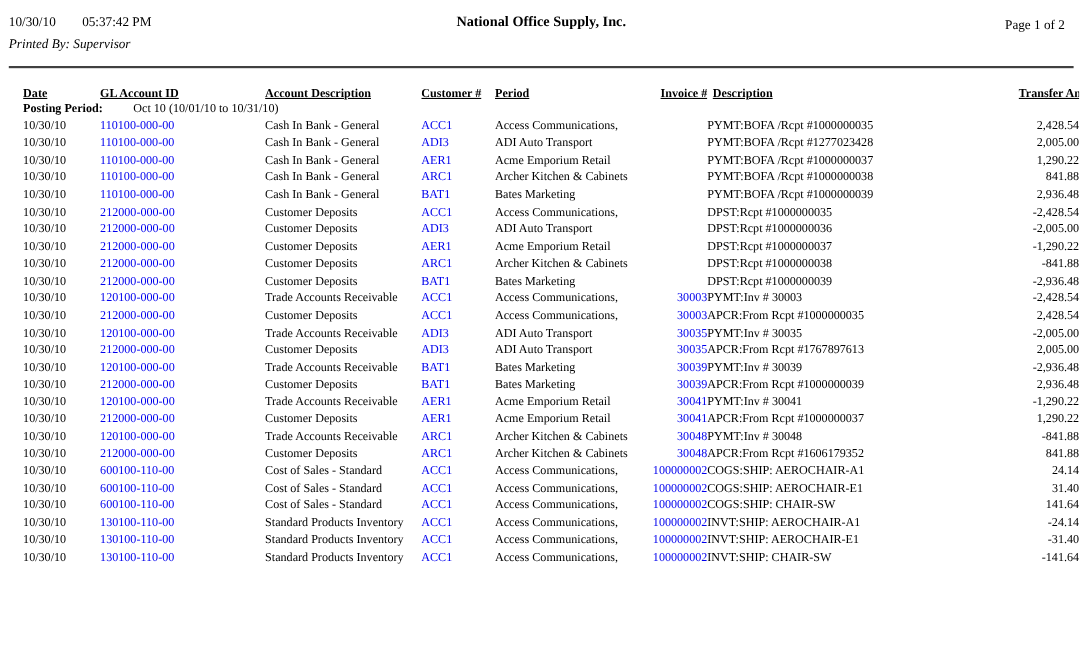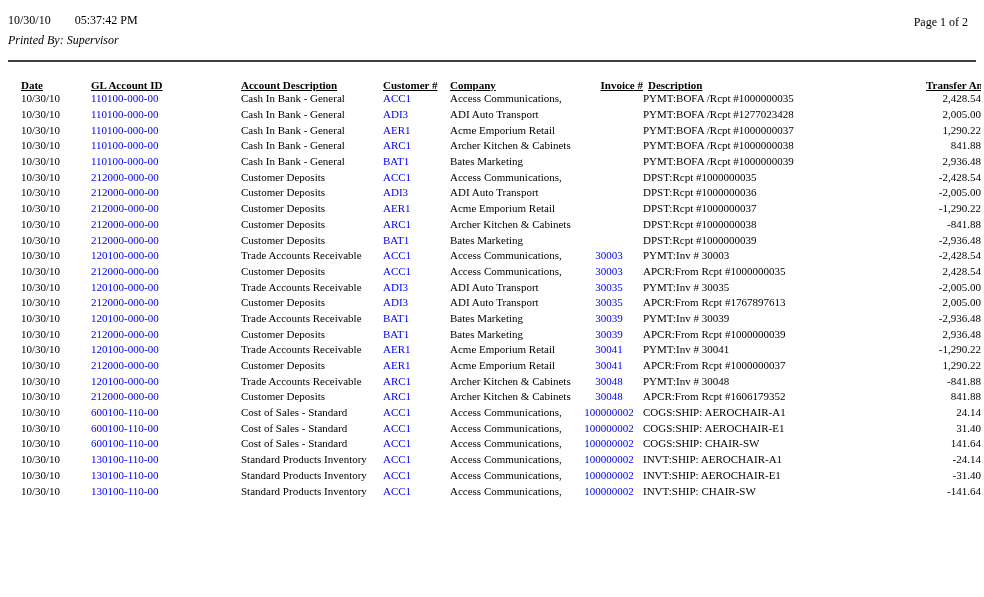--- a/index.html
+++ b/index.html
@@ -24,21 +24,21 @@
   table.rpt thead th{
     font-weight:bold;text-decoration:underline;text-align:left;font-size:11px;height:17px;vertical-align:bottom;
   }
   table.rpt thead th.num{text-align:right;}
   tr.posting td{height:16px;}
   .pp-label{font-weight:bold;font-size:11px;}
   .pp-value{margin-left:25px;font-size:11px;}
   table.rpt tbody td{height:15.7px;line-height:13px;}
   .link{color:#0000EE;}
   td.c-gl{padding-left:26px;}
-  td.c-inv{text-align:center;}
+  td.c-inv{text-align:right;}
   td.c-desc{padding-left:5px;white-space:pre;}
   td.c-amt{text-align:right;}
   
   .record-count{position:absolute;left:8px;top:528px;font-style:italic;font-size:11px;}
   .total-row{position:absolute;right:16px;display:flex;align-items:flex-end;}
   .total-row.period{top:524px;}
   .total-row.report{top:561px;}
   .total-label{font-weight:bold;font-size:11.5px;margin-right:8px;padding-bottom:2px;}
   .amt-box{
     display:inline-block;width:112px;font-weight:normal;font-size:11.5px;
@@ -49,44 +49,51 @@
 </style>
 </head>
 <body>
 
 <div class="page">
 
   <div class="hdr-datetime">
     <span>10/30/10</span><span class="hdr-time">05:37:42 PM</span>
   </div>
   <div class="hdr-printedby">Printed By: Supervisor</div>
+  <div class="hdr-company">National Office Supply, Inc.</div>
   <div class="hdr-page">Page 1 of 2</div>
   <div class="rule"></div>
 
   <table class="rpt">
     <colgroup>
       <col style="width:70px">
         <col style="width:150px">
         <col style="width:142px">
         <col style="width:67px">
       <col style="width:125px">
         <col style="width:68px">
         <col style="width:283px">
         <col style="width:55px">
     </colgroup>
     <thead>
       <tr>
         <th>Date</th>
         <th>GL Account ID</th>
         <th>Account Description</th>
         <th>Customer #</th>
-        <th>Company</th>
+        <th>Period</th>
         <th class="num">Invoice #</th>
         <th style="padding-left:5px">Description</th>
         <th class="num">Transfer Amt</th>
+      </tr>
+      <tr class="posting">
+        <td colspan="8">
+          <span class="pp-label">Posting Period:</span>
+          <span class="pp-value">Oct 10 (10/01/10 to 10/31/10)</span>
+        </td>
       </tr>
     </thead>
     <tbody>
     <tr>
       <td>10/30/10</td>
       <td class="c-gl link">110100-000-00</td>
       <td>Cash In Bank - General</td>
       <td class="link">ACC1</td>
       <td>Access Communications,</td>
       <td class="c-inv link"></td>

